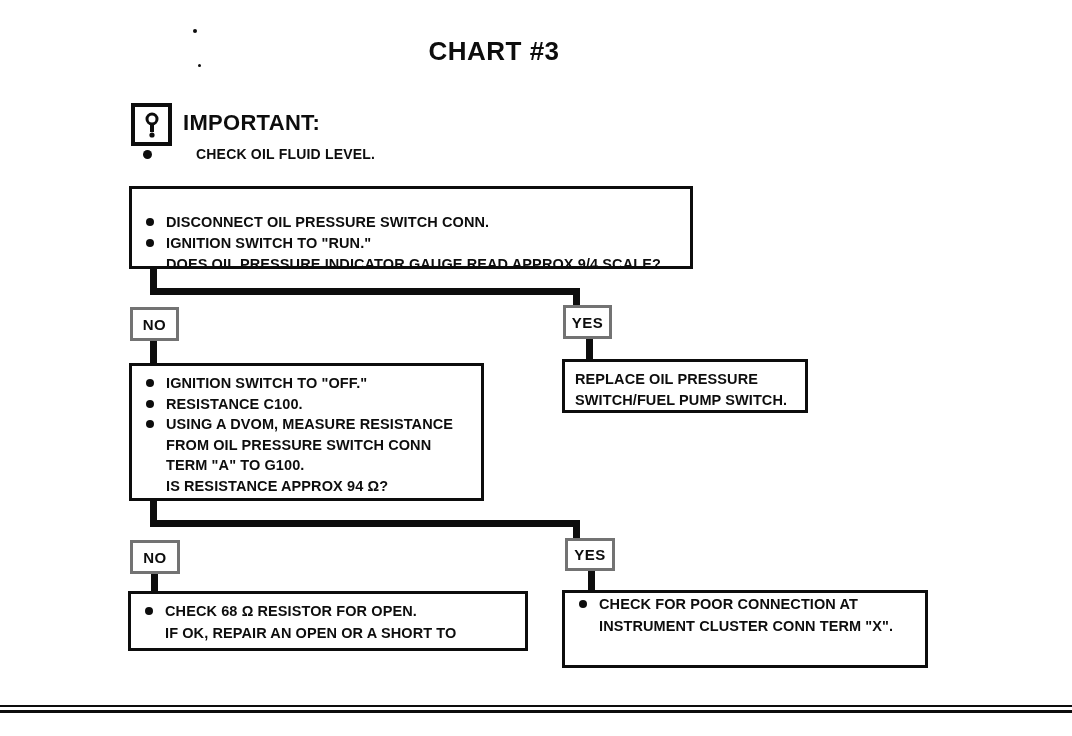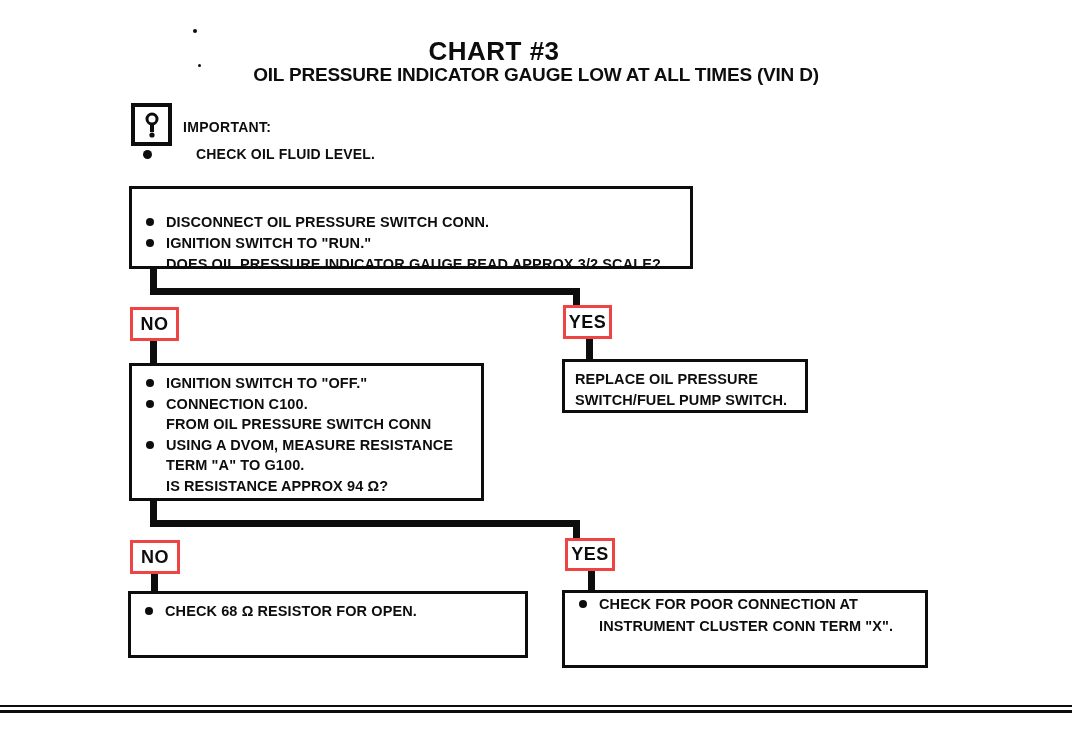--- a/index.html
+++ b/index.html
@@ -27,53 +27,52 @@
     letter-spacing: -0.2px;
   }
   .imp-icon-box {
     left: 131px; top: 103px;
     width: 33px; height: 35px;
     border: 4px solid #0d0d0d;
     display: flex; align-items: center; justify-content: center;
   }
   .imp-label {
     left: 183px; top: 110px;
-    font-size: 14px;
+    font-size: 22px;
     letter-spacing: 0.3px;
-    margin-top: 9px;
   }
   .imp-note-row { left: 143px; top: 146px; display: flex; align-items: center; }
   .imp-note-row .dot {
     width: 9px; height: 9px; border-radius: 50%; background: #0d0d0d;
     margin-right: 30px;
   }
   .imp-note-row .txt { font-size: 14px; letter-spacing: 0.2px; margin-left: 14px; }
 
   .fbox { border: 3px solid #0d0d0d; background: #fff; box-sizing: border-box; }
   .box1 { left: 129px; top: 186px; width: 564px; height: 83px; padding-top: 23px; }
   .box2 { left: 129px; top: 363px; width: 355px; height: 138px; padding-top: 7px; }
   .boxReplace { left: 562px; top: 359px; width: 246px; height: 54px; padding: 7px 0 0 10px; }
-  .boxBL { left: 128px; top: 591px; width: 400px; height: 67px; padding-top: 7px; }
+  .boxBL { left: 128px; top: 591px; width: 400px; height: 60px; padding-top: 7px; }
   .boxBR { left: 562px; top: 590px; width: 366px; height: 78px; padding-top: 1px; }
 
   .row { display: flex; align-items: baseline; line-height: 21px; }
   .box2 .row { line-height: 20.5px; }
   .boxBL .row, .boxBR .row { line-height: 21.5px; }
   .bcell { width: 20px; flex: 0 0 20px; margin-left: 14px; position: relative; }
   .bcell::before {
     content: ''; position: absolute; left: 0; top: -9px;
     width: 8px; height: 8px; border-radius: 50%; background: #0d0d0d;
   }
   .bcell.empty::before { content: none; }
   .row .t { font-size: 14.5px; letter-spacing: 0.1px; white-space: nowrap; }
 
   .tag {
-    border: 3px solid #ef4444; background: #fff; box-sizing: border-box;
+    border: 3px solid #737373; background: #fff; box-sizing: border-box;
     display: flex; align-items: center; justify-content: center;
-    font-size: 18px; letter-spacing: 0.5px;
+    font-size: 15px; letter-spacing: 0.5px;
   }
   .tagNO1  { left: 130px; top: 307px; width: 49px; height: 34px; }
   .tagYES1 { left: 563px; top: 305px; width: 49px; height: 34px; }
   .tagNO2  { left: 130px; top: 540px; width: 50px; height: 34px; }
   .tagYES2 { left: 565px; top: 538px; width: 50px; height: 33px; }
 
   .line { background: #0d0d0d; }
   .v1  { left: 150px; top: 269px; width: 7px; height: 26px; }
   .h1  { left: 150px; top: 288px; width: 430px; height: 7px; }
   .s1  { left: 573px; top: 288px; width: 7px; height: 19px; }
@@ -94,21 +93,20 @@
 </style>
 </head>
 <body>
 
 <div class="page">
 
   <div class="abs speck sp1"></div>
   <div class="abs speck sp2"></div>
 
   <div class="abs title">CHART #3</div>
-  <div class="abs subtitle">OIL PRESSURE INDICATOR GAUGE LOW AT ALL TIMES (VIN D)</div>
 
   <div class="abs imp-icon-box">
     <svg width="22" height="26" viewBox="0 0 22 26">
       <circle cx="11" cy="7" r="5" fill="none" stroke="#0d0d0d" stroke-width="3"></circle>
       <rect x="9" y="12" width="4" height="8" fill="#0d0d0d"></rect>
       <circle cx="11" cy="23" r="2.6" fill="#0d0d0d"></circle>
     </svg>
   </div>
   <div class="abs imp-label">IMPORTANT:</div>
   <div class="abs imp-note-row">
@@ -120,21 +118,21 @@
     <div class="row">
       <span class="bcell"></span>
       <span class="t">DISCONNECT OIL PRESSURE SWITCH CONN.</span>
     </div>
     <div class="row">
       <span class="bcell"></span>
       <span class="t">IGNITION SWITCH TO "RUN."</span>
     </div>
     <div class="row">
       <span class="bcell empty"></span>
-      <span class="t">DOES OIL PRESSURE INDICATOR GAUGE READ APPROX 3/2 SCALE?</span>
+      <span class="t">DOES OIL PRESSURE INDICATOR GAUGE READ APPROX 9/4 SCALE?</span>
     </div>
   </div>
 
   <div class="abs line v1"></div>
   <div class="abs line h1"></div>
   <div class="abs line s1"></div>
   <div class="abs tag tagNO1">
     <span>NO</span>
   </div>
   <div class="abs tag tagYES1">
@@ -152,29 +150,29 @@
       </div>
   </div>
 
   <div class="abs fbox box2">
     <div class="row">
       <span class="bcell"></span>
       <span class="t">IGNITION SWITCH TO "OFF."</span>
     </div>
     <div class="row">
       <span class="bcell"></span>
-      <span class="t">CONNECTION C100.</span>
+      <span class="t">RESISTANCE C100.</span>
+    </div>
+    <div class="row">
+      <span class="bcell"></span>
+      <span class="t">USING A DVOM, MEASURE RESISTANCE</span>
     </div>
     <div class="row">
       <span class="bcell empty"></span>
       <span class="t">FROM OIL PRESSURE SWITCH CONN</span>
-    </div>
-    <div class="row">
-      <span class="bcell"></span>
-      <span class="t">USING A DVOM, MEASURE RESISTANCE</span>
     </div>
     <div class="row">
       <span class="bcell empty"></span>
       <span class="t">TERM "A" TO G100.</span>
     </div>
     <div class="row">
       <span class="bcell empty"></span>
       <span class="t">IS RESISTANCE APPROX 94 Ω?</span>
     </div>
   </div>
@@ -189,20 +187,24 @@
     <span>YES</span>
   </div>
   <div class="abs line v5"></div>
   <div class="abs line v6"></div>
 
   <div class="abs fbox boxBL">
     <div class="row">
       <span class="bcell"></span>
       <span class="t">CHECK 68 Ω RESISTOR FOR OPEN.</span>
     </div>
+    <div class="row">
+      <span class="bcell empty"></span>
+      <span class="t">IF OK, REPAIR AN OPEN OR A SHORT TO</span>
+    </div>
   </div>
 
   <div class="abs fbox boxBR">
     <div class="row">
       <span class="bcell"></span>
       <span class="t">CHECK FOR POOR CONNECTION AT</span>
     </div>
     <div class="row">
       <span class="bcell empty"></span>
       <span class="t">INSTRUMENT CLUSTER CONN TERM "X".</span>

